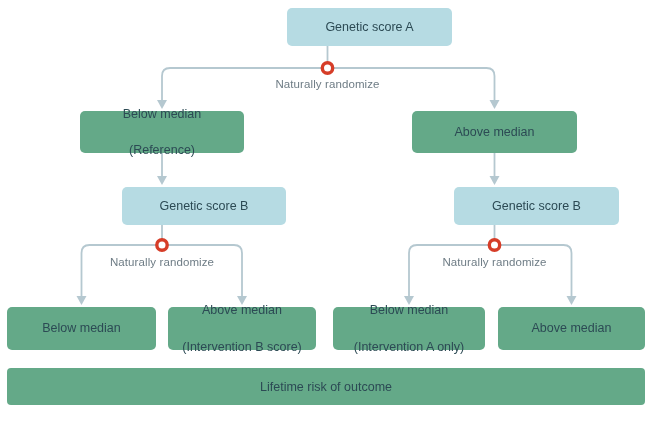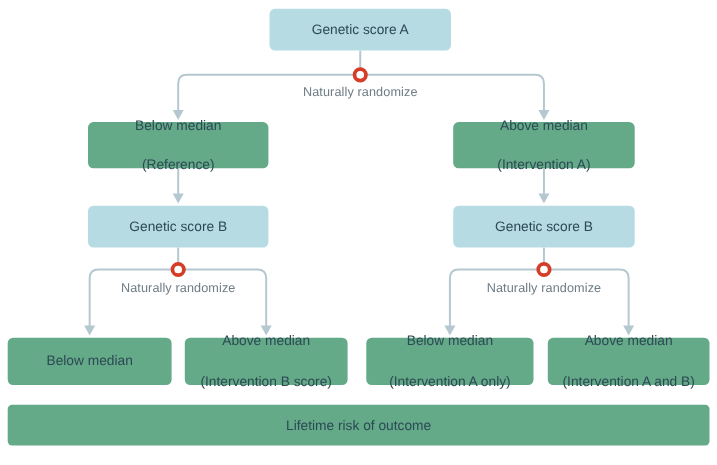--- a/index.html
+++ b/index.html
@@ -24,21 +24,21 @@
   .arrowhead{fill:var(--connector);stroke:none;}
   .marker{fill:#ffffff;stroke:var(--randomize-marker);stroke-width:3.4;}
   .node{
     position:absolute;
     display:flex;flex-direction:column;align-items:center;justify-content:center;
     border-radius:5px;
     color:var(--node-text);
     font-size:12.5px;line-height:1.3;
     text-align:center;
   }
-  .node.blue{background:var(--blue-node);}
+  .node.blue{background:var(--blue-node);margin-left:42px;}
   .node.green{background:var(--green-node);gap:20px;}
   .rand-label{
     position:absolute;
     text-align:center;
     font-size:11.5px;font-weight:normal;
     color:var(--randomize-text);
     letter-spacing:.1px;
   }
   .outcome-bar{
     position:absolute;
@@ -87,21 +87,20 @@
 
   <div class="rand-label" style="left:247px;top:78px;width:161px">Naturally randomize</div>
 
   <div class="node green" style="left:80px;top:111px;width:164px;height:42px">
     <span>Below median</span>
     <span>(Reference)</span>
   </div>
 
   <div class="node green" style="left:412px;top:111px;width:165px;height:42px">
     <span>Above median</span>
-    <span>(Intervention A)</span>
   </div>
 
   <div class="node blue" style="left:80px;top:187px;width:164px;height:38px">
     <span>Genetic score B</span>
   </div>
 
   <div class="node blue" style="left:412px;top:187px;width:165px;height:38px">
     <span>Genetic score B</span>
   </div>
 
@@ -118,20 +117,19 @@
     <span>(Intervention B score)</span>
   </div>
 
   <div class="node green" style="left:333px;top:307px;width:152px;height:43px">
     <span>Below median</span>
     <span>(Intervention A only)</span>
   </div>
 
   <div class="node green" style="left:498px;top:307px;width:147px;height:43px">
     <span>Above median</span>
-    <span>(Intervention A and B)</span>
   </div>
 
   <div class="outcome-bar">
     <span>Lifetime risk of outcome</span>
   </div>
 
 </div>
 
 </body></html>

